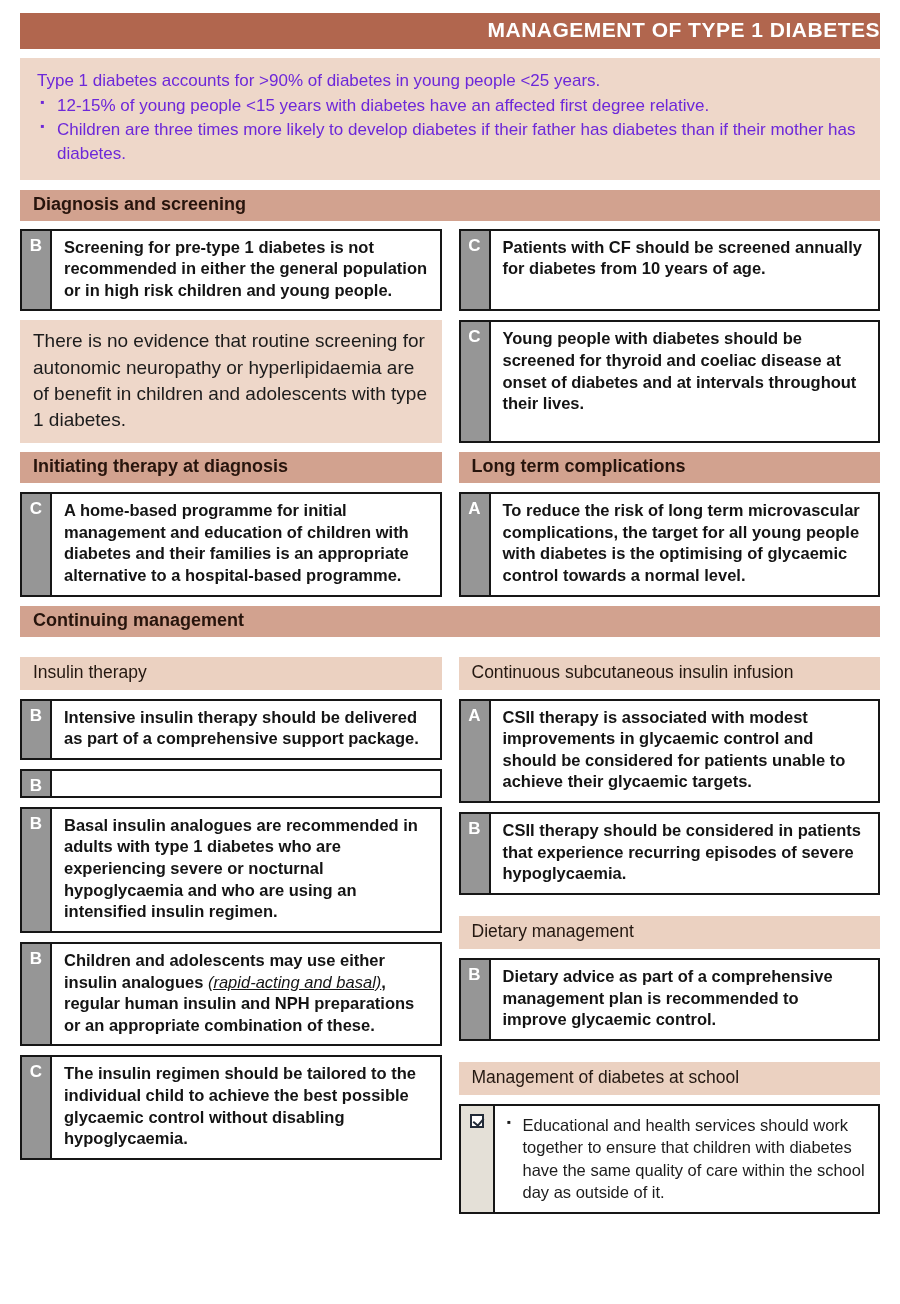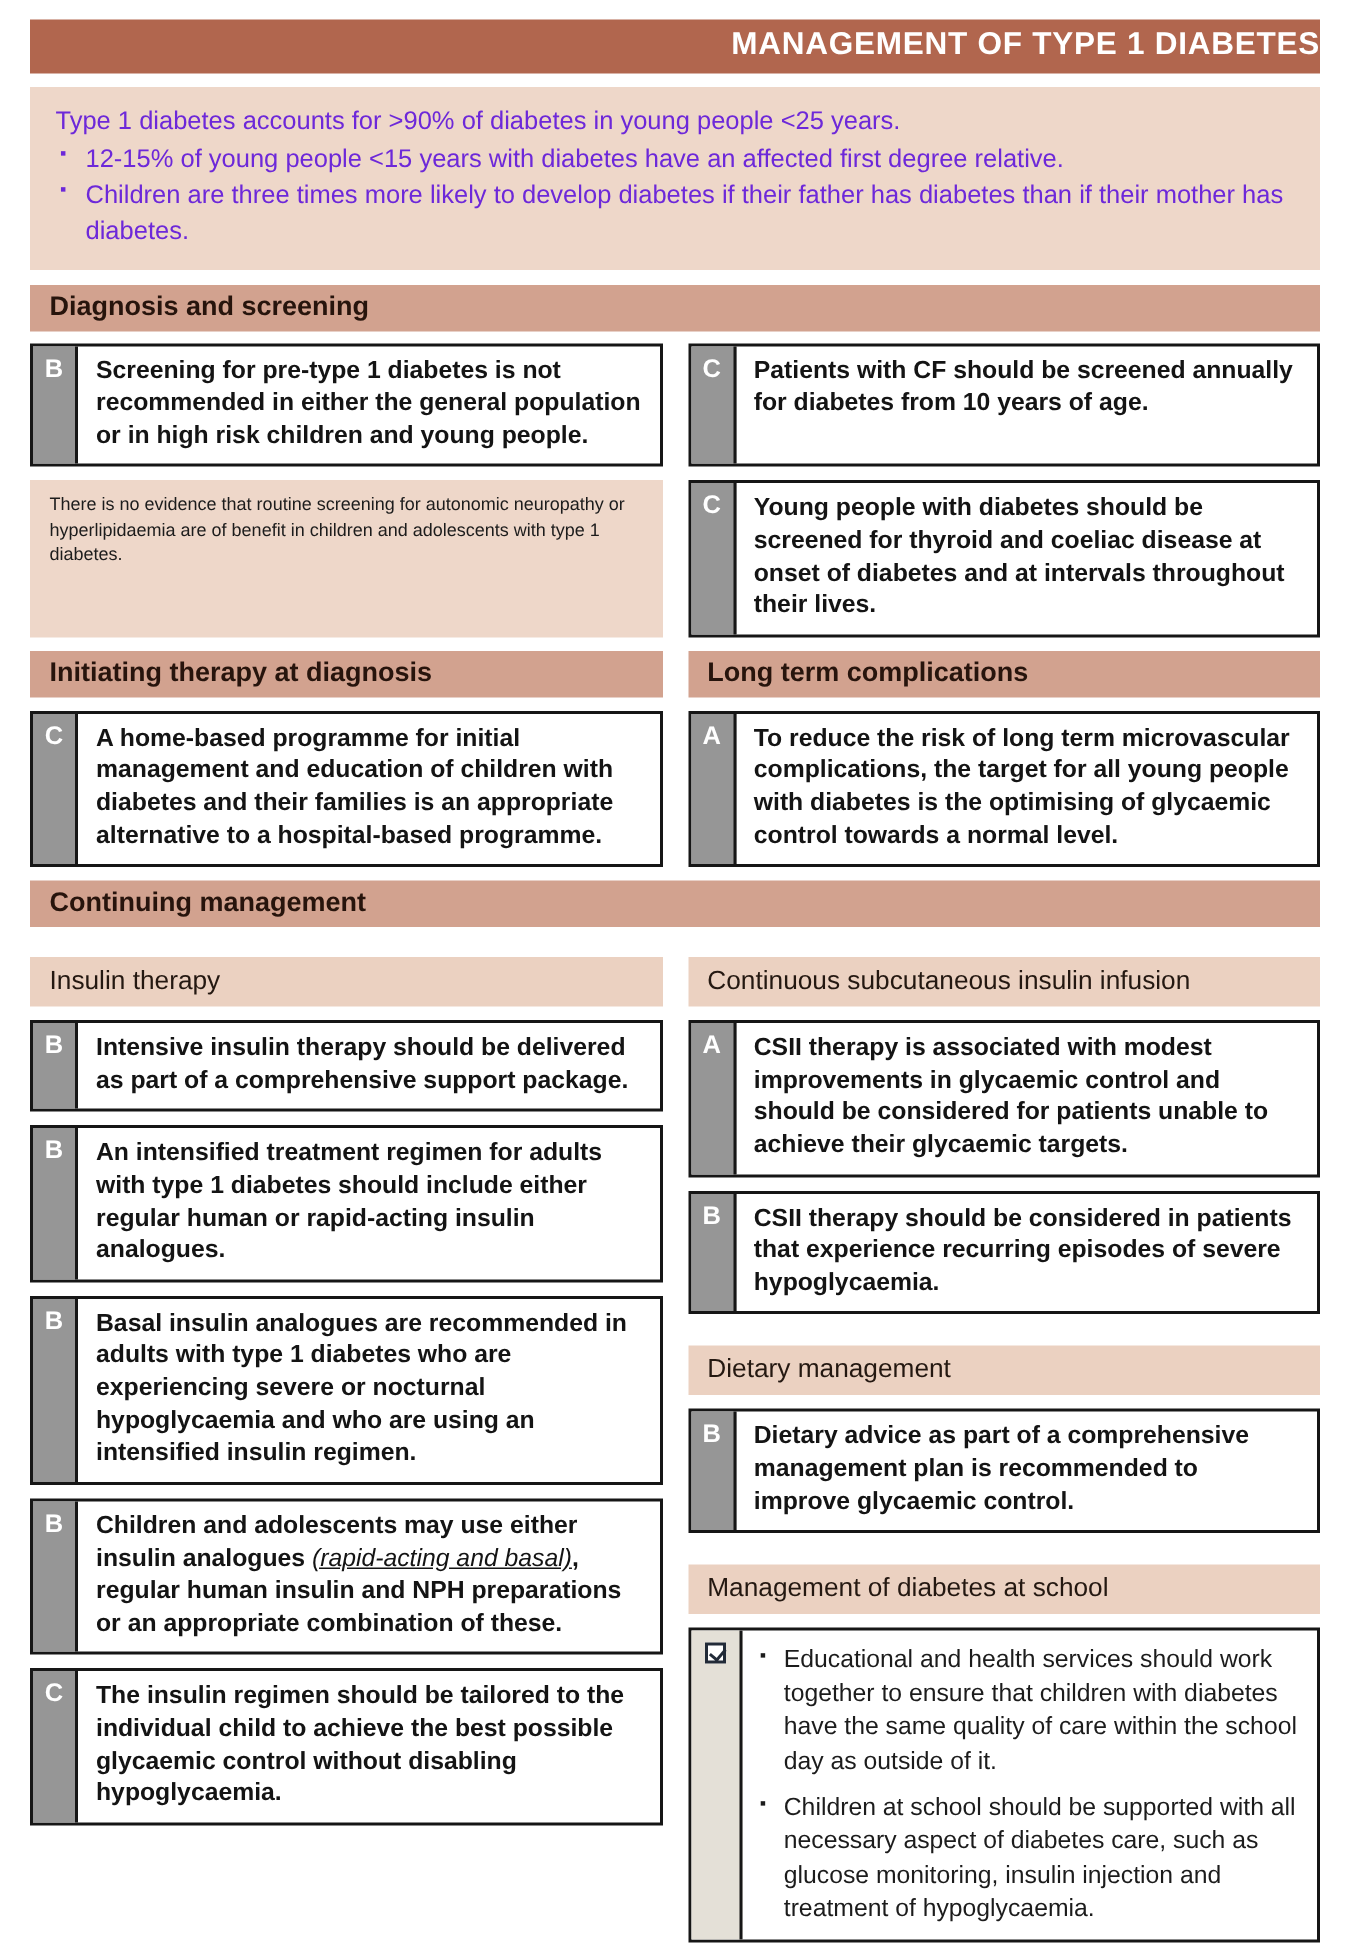--- a/index.html
+++ b/index.html
@@ -60,21 +60,21 @@
   .rec-body {
     padding: 6px 11px 8px 12px;
     font-weight: bold; font-size: 16.5px; line-height: 1.31;
     color: #141414;
   }
   .rec-body .it { font-style: italic; font-weight: normal; text-decoration: underline; }
 
   .note {
     background: #eed7c9;
     padding: 8px 13px 10px 13px;
-    font-size: 12px; line-height: 1.38; color: #1c1c1c;
+    font-size: 19px; line-height: 1.38; color: #1c1c1c;
   }
 
   .badge-check {
     flex: 0 0 34px; width: 34px;
     background: #e4e0d7; border-right: 2.5px solid #161616;
     text-align: center; padding-top: 8px;
   }
   .cbx {
     display: inline-block; width: 14px; height: 14px;
     border: 2px solid #222b38; background: #ffffff; position: relative;
@@ -143,21 +143,20 @@
   <div class="col">
     <div class="sub-head">Insulin therapy</div>
 
     <div class="rec">
       <div class="badge">B</div>
       <div class="rec-body">Intensive insulin therapy should be delivered as part of a comprehensive support package.</div>
     </div>
 
     <div class="rec">
       <div class="badge">B</div>
-      <div class="rec-body">An intensified treatment regimen for adults with type 1 diabetes should include either regular human or rapid-acting insulin analogues.</div>
     </div>
 
     <div class="rec">
       <div class="badge">B</div>
       <div class="rec-body">Basal insulin analogues are recommended in adults with type 1 diabetes who are experiencing severe or nocturnal hypoglycaemia and who are using an intensified insulin regimen.</div>
     </div>
 
     <div class="rec">
       <div class="badge">B</div>
       <div class="rec-body"><span>Children and adolescents may use either insulin analogues </span><span class="it">(rapid-acting and basal)</span><span>, regular human insulin and NPH preparations or an appropriate combination of these.</span></div>
@@ -190,17 +189,16 @@
     </div>
 
     <div class="sub-head">Management of diabetes at school</div>
 
     <div class="rec">
       <div class="badge-check">
         <span class="cbx"></span>
       </div>
       <div class="school-body">
         <div class="sb">Educational and health services should work together to ensure that children with diabetes have the same quality of care within the school day as outside of it.</div>
-        <div class="sb">Children at school should be supported with all necessary aspect of diabetes care, such as glucose monitoring, insulin injection and treatment of hypoglycaemia.</div>
       </div>
     </div>
   </div>
 </div>
 
 </body></html>

